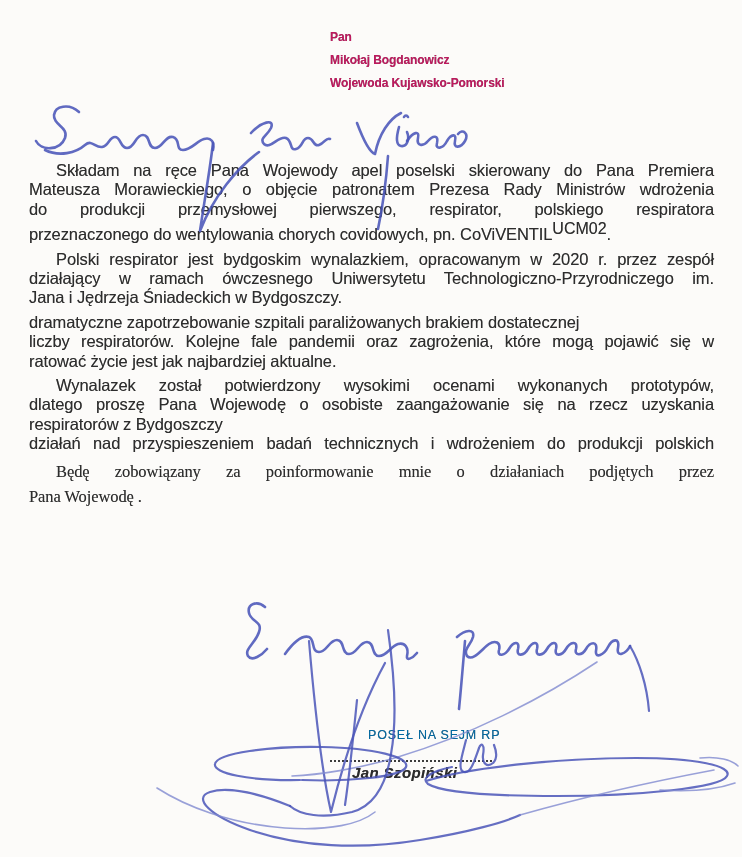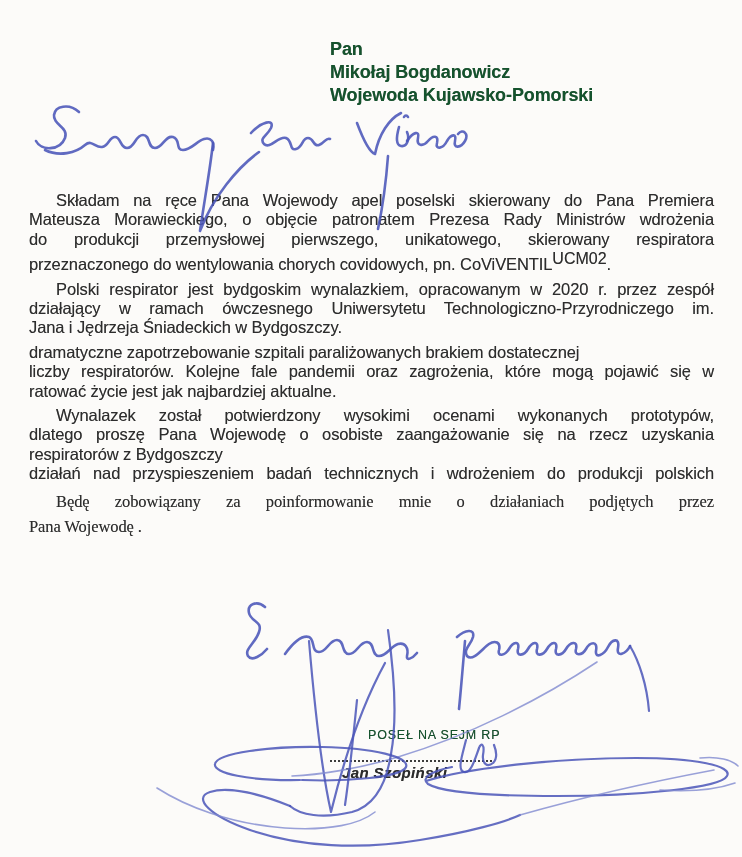--- a/index.html
+++ b/index.html
@@ -7,53 +7,53 @@
     position:relative;
     width:742px; height:857px;
     margin:0 auto;
     background:#fcfbf9;
     overflow:hidden;
     font-family:"Liberation Sans","DejaVu Sans",sans-serif;
     color:#2e2e2e;
   }
   
   .recipient {
-    position:absolute; left:330px; top:38px;
-    font-weight:bold; font-size:18px; line-height:23px;
-    color:#14532d; letter-spacing:-0.1px;
+    position:absolute; left:330px; top:26px;
+    font-weight:bold; font-size:12px; line-height:23px;
+    color:#be185d; letter-spacing:-0.1px;
     text-shadow:0 0 0.5px rgba(40,40,40,.55);
   }
   
   .body-text {
-    position:absolute; left:29px; top:191px; width:685px;
+    position:absolute; left:29px; top:161px; width:685px;
     font-size:16.5px; color:#2d2d2d;
     text-shadow:0 0 0.5px rgba(50,50,50,.5);
     letter-spacing:-0.1px;
   }
   .para { margin:0 0 5px 0; }
   .bl { line-height:19.4px; text-align:justify; text-align-last:justify; }
   .bl.rag { text-align-last:left; }
   .bl.ind { text-indent:27px; }
   .para-p5 .bl { line-height:25px;font-family:Liberation Serif, serif; }
   sup.model {
     font-size:16px; vertical-align:6px; letter-spacing:0;
   }
   
   .sig-role {
     position:absolute; left:368px; top:728px;
-    font-size:12.5px; letter-spacing:0.8px; color:#14532d;
+    font-size:12.5px; letter-spacing:0.8px; color:#0369a1;
     text-shadow:0 0 0.4px rgba(40,40,40,.6);
     white-space:nowrap;
   }
   .sig-dots {
     position:absolute; left:330px; top:752px; width:162px; height:8px;
     border-bottom:2px dotted #3c3c3c;
   }
   .sig-name {
-    position:absolute; left:342px; top:764px;
+    position:absolute; left:352px; top:764px;
     font-size:15px; font-weight:bold; font-style:italic;
     letter-spacing:0.4px; color:#2b2b2b;
     text-shadow:0 0 0.4px rgba(40,40,40,.6);
     white-space:nowrap;
   }
   
   .ink-layer {
     position:absolute; left:0; top:0; width:742px; height:857px;
     pointer-events:none;
   }
@@ -69,21 +69,21 @@
   <div class="recipient">
     <div>Pan</div>
     <div>Mikołaj Bogdanowicz</div>
     <div>Wojewoda Kujawsko-Pomorski</div>
   </div>
 
   <div class="body-text">
     <div class="para">
       <div class="bl ind">Składam na ręce Pana Wojewody apel poselski skierowany do Pana Premiera</div>
       <div class="bl">Mateusza Morawieckiego, o objęcie patronatem Prezesa Rady Ministrów wdrożenia</div>
-      <div class="bl">do produkcji przemysłowej pierwszego, unikatowego, skierowany respiratora</div>
+      <div class="bl">do produkcji przemysłowej pierwszego, respirator, polskiego respiratora</div>
       <div class="bl rag"><span>przeznaczonego do wentylowania chorych covidowych, pn. CoViVENTIL</span><sup class="model">UCM02</sup><span>.</span></div>
     </div>
     <div class="para">
       <div class="bl ind">Polski respirator jest bydgoskim wynalazkiem, opracowanym w 2020 r. przez zespół</div>
       <div class="bl">działający w ramach ówczesnego Uniwersytetu Technologiczno-Przyrodniczego im.</div>
       <div class="bl rag">Jana i Jędrzeja Śniadeckich w Bydgoszczy.</div>
     </div>
     <div class="para">
       <div class="bl rag">dramatyczne zapotrzebowanie szpitali paraliżowanych brakiem dostatecznej</div>
       <div class="bl">liczby respiratorów. Kolejne fale pandemii oraz zagrożenia, które mogą pojawić się w</div>

